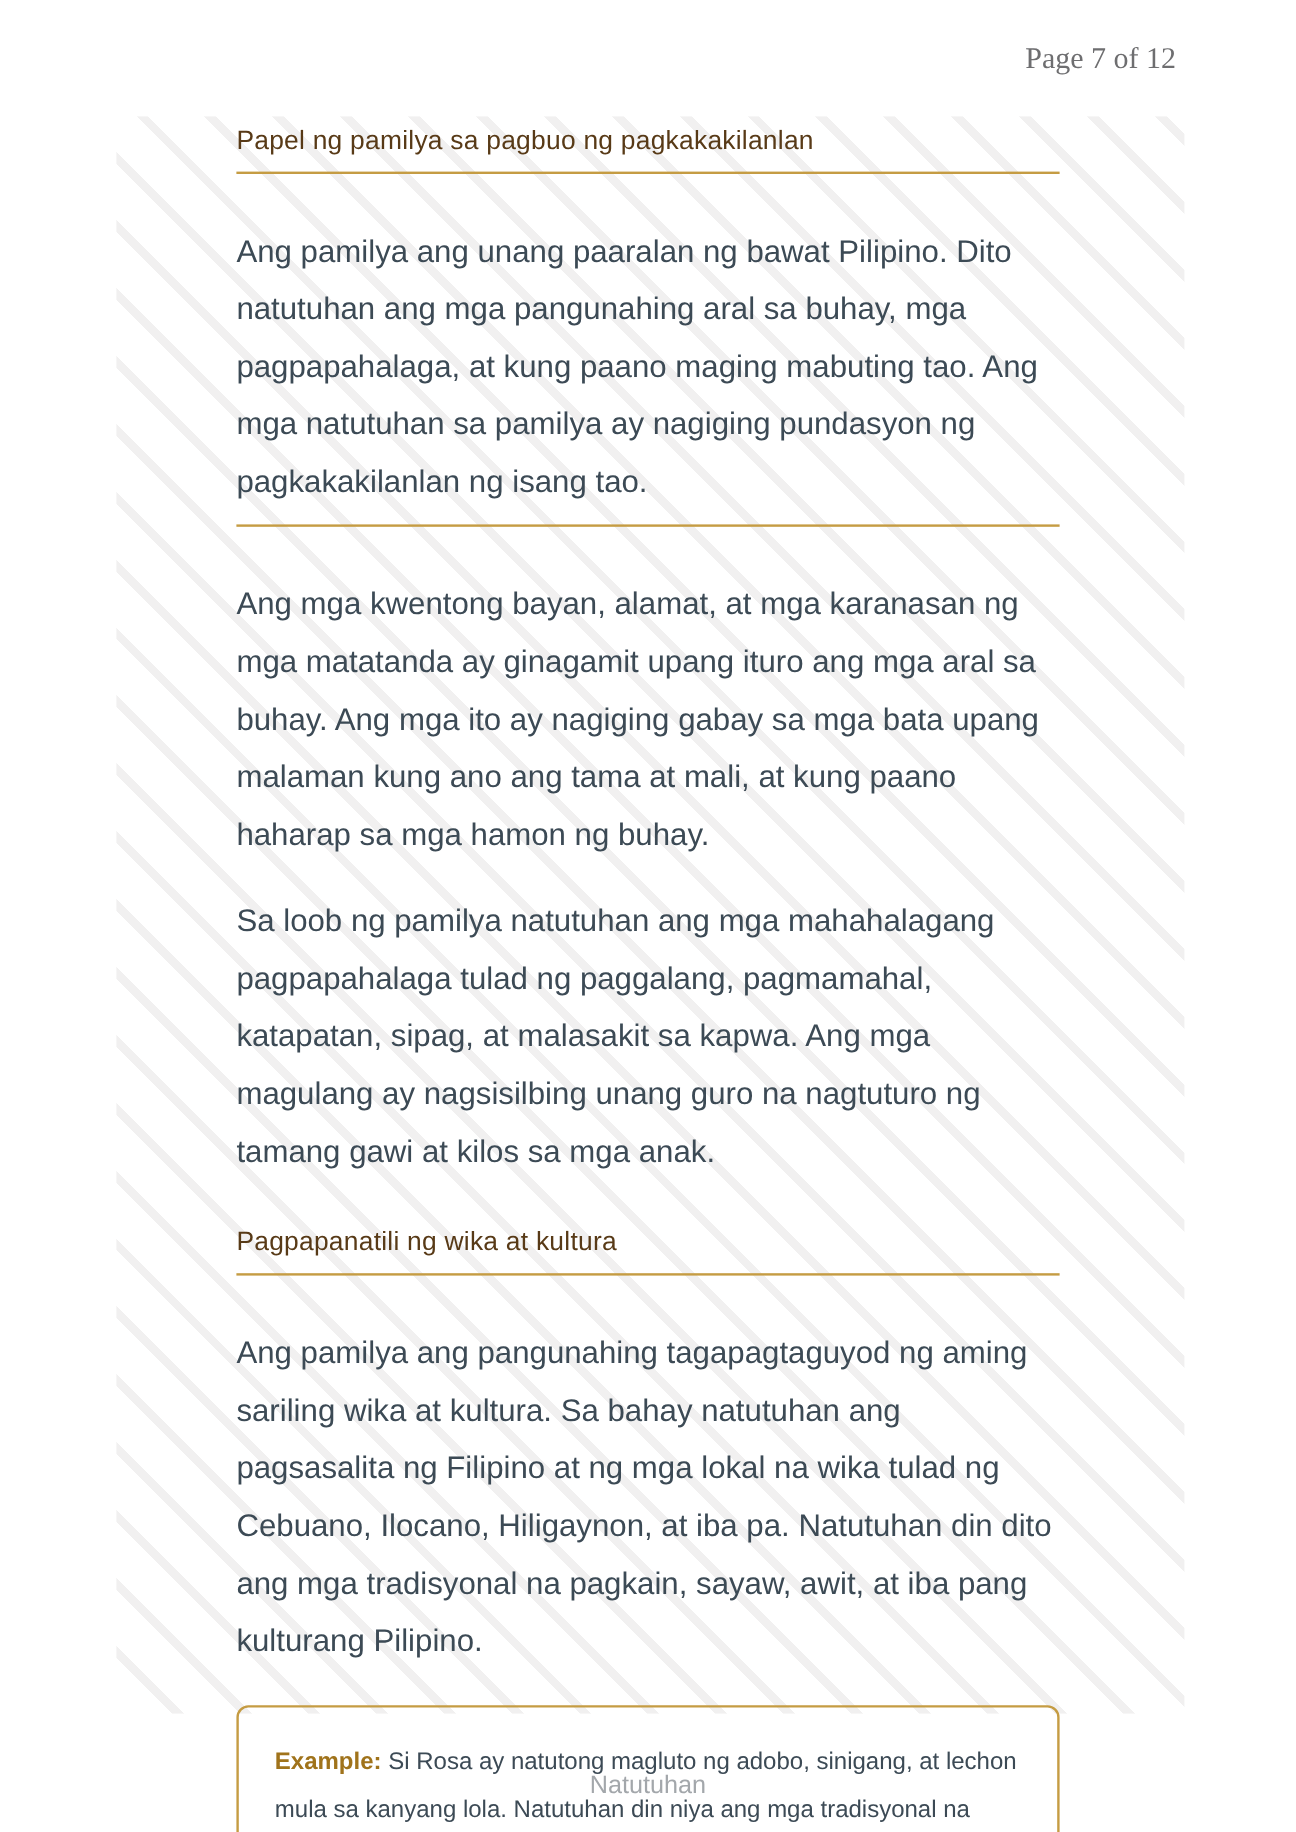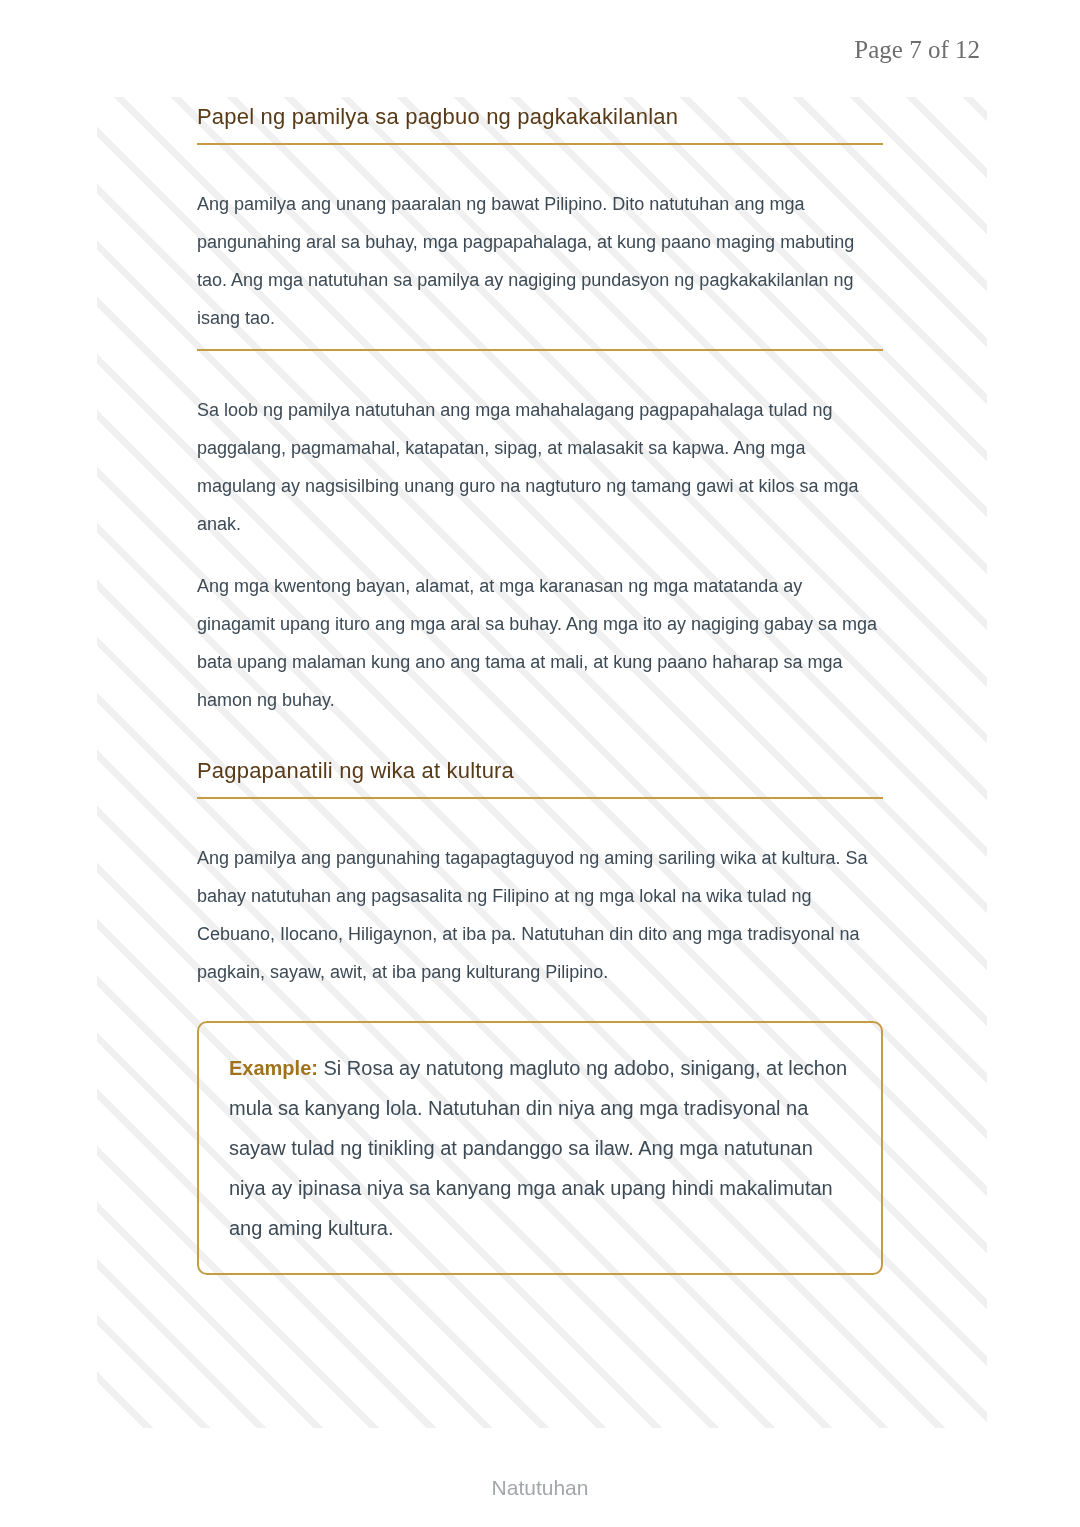--- a/index.html
+++ b/index.html
@@ -55,22 +55,22 @@
     margin-top: 0;
   }
   .rule {
     margin: 12px 0 0 0;
     height: 0;
     border: none;
     border-top: 2px solid #c59c43;
   }
   .para {
     margin: 40px 0 0 0;
-    font-size: 18px;
-    line-height: 38px;
+    font-size: 26px;
+    line-height: 48px;
     color: #3c4a55;
   }
   .para + .para {
     margin-top: 24px;
   }
 
   .example-box {
     margin: 30px 0 0 0;
     box-sizing: border-box;
     width: 100%;
@@ -107,23 +107,23 @@
 
 <div class="card">
 
   <h2 class="section-title first">Papel ng pamilya sa pagbuo ng pagkakakilanlan</h2>
   <hr class="rule">
 
   <p class="para">Ang pamilya ang unang paaralan ng bawat Pilipino. Dito natutuhan ang mga pangunahing aral sa buhay, mga pagpapahalaga, at kung paano maging mabuting tao. Ang mga natutuhan sa pamilya ay nagiging pundasyon ng pagkakakilanlan ng isang tao.</p>
 
   <hr class="rule">
 
+  <p class="para">Ang mga kwentong bayan, alamat, at mga karanasan ng mga matatanda ay ginagamit upang ituro ang mga aral sa buhay. Ang mga ito ay nagiging gabay sa mga bata upang malaman kung ano ang tama at mali, at kung paano haharap sa mga hamon ng buhay.</p>
+
   <p class="para">Sa loob ng pamilya natutuhan ang mga mahahalagang pagpapahalaga tulad ng paggalang, pagmamahal, katapatan, sipag, at malasakit sa kapwa. Ang mga magulang ay nagsisilbing unang guro na nagtuturo ng tamang gawi at kilos sa mga anak.</p>
-
-  <p class="para">Ang mga kwentong bayan, alamat, at mga karanasan ng mga matatanda ay ginagamit upang ituro ang mga aral sa buhay. Ang mga ito ay nagiging gabay sa mga bata upang malaman kung ano ang tama at mali, at kung paano haharap sa mga hamon ng buhay.</p>
 
   <h2 class="section-title">Pagpapanatili ng wika at kultura</h2>
   <hr class="rule">
 
   <p class="para">Ang pamilya ang pangunahing tagapagtaguyod ng aming sariling wika at kultura. Sa bahay natutuhan ang pagsasalita ng Filipino at ng mga lokal na wika tulad ng Cebuano, Ilocano, Hiligaynon, at iba pa. Natutuhan din dito ang mga tradisyonal na pagkain, sayaw, awit, at iba pang kulturang Pilipino.</p>
 
   <div class="example-box">
     <p class="example-text"><strong class="example-label">Example:</strong> <span>Si Rosa ay natutong magluto ng adobo, sinigang, at lechon mula sa kanyang lola. Natutuhan din niya ang mga tradisyonal na sayaw tulad ng tinikling at pandanggo sa ilaw. Ang mga natutunan niya ay ipinasa niya sa kanyang mga anak upang hindi makalimutan ang aming kultura.</span></p>
   </div>
 

